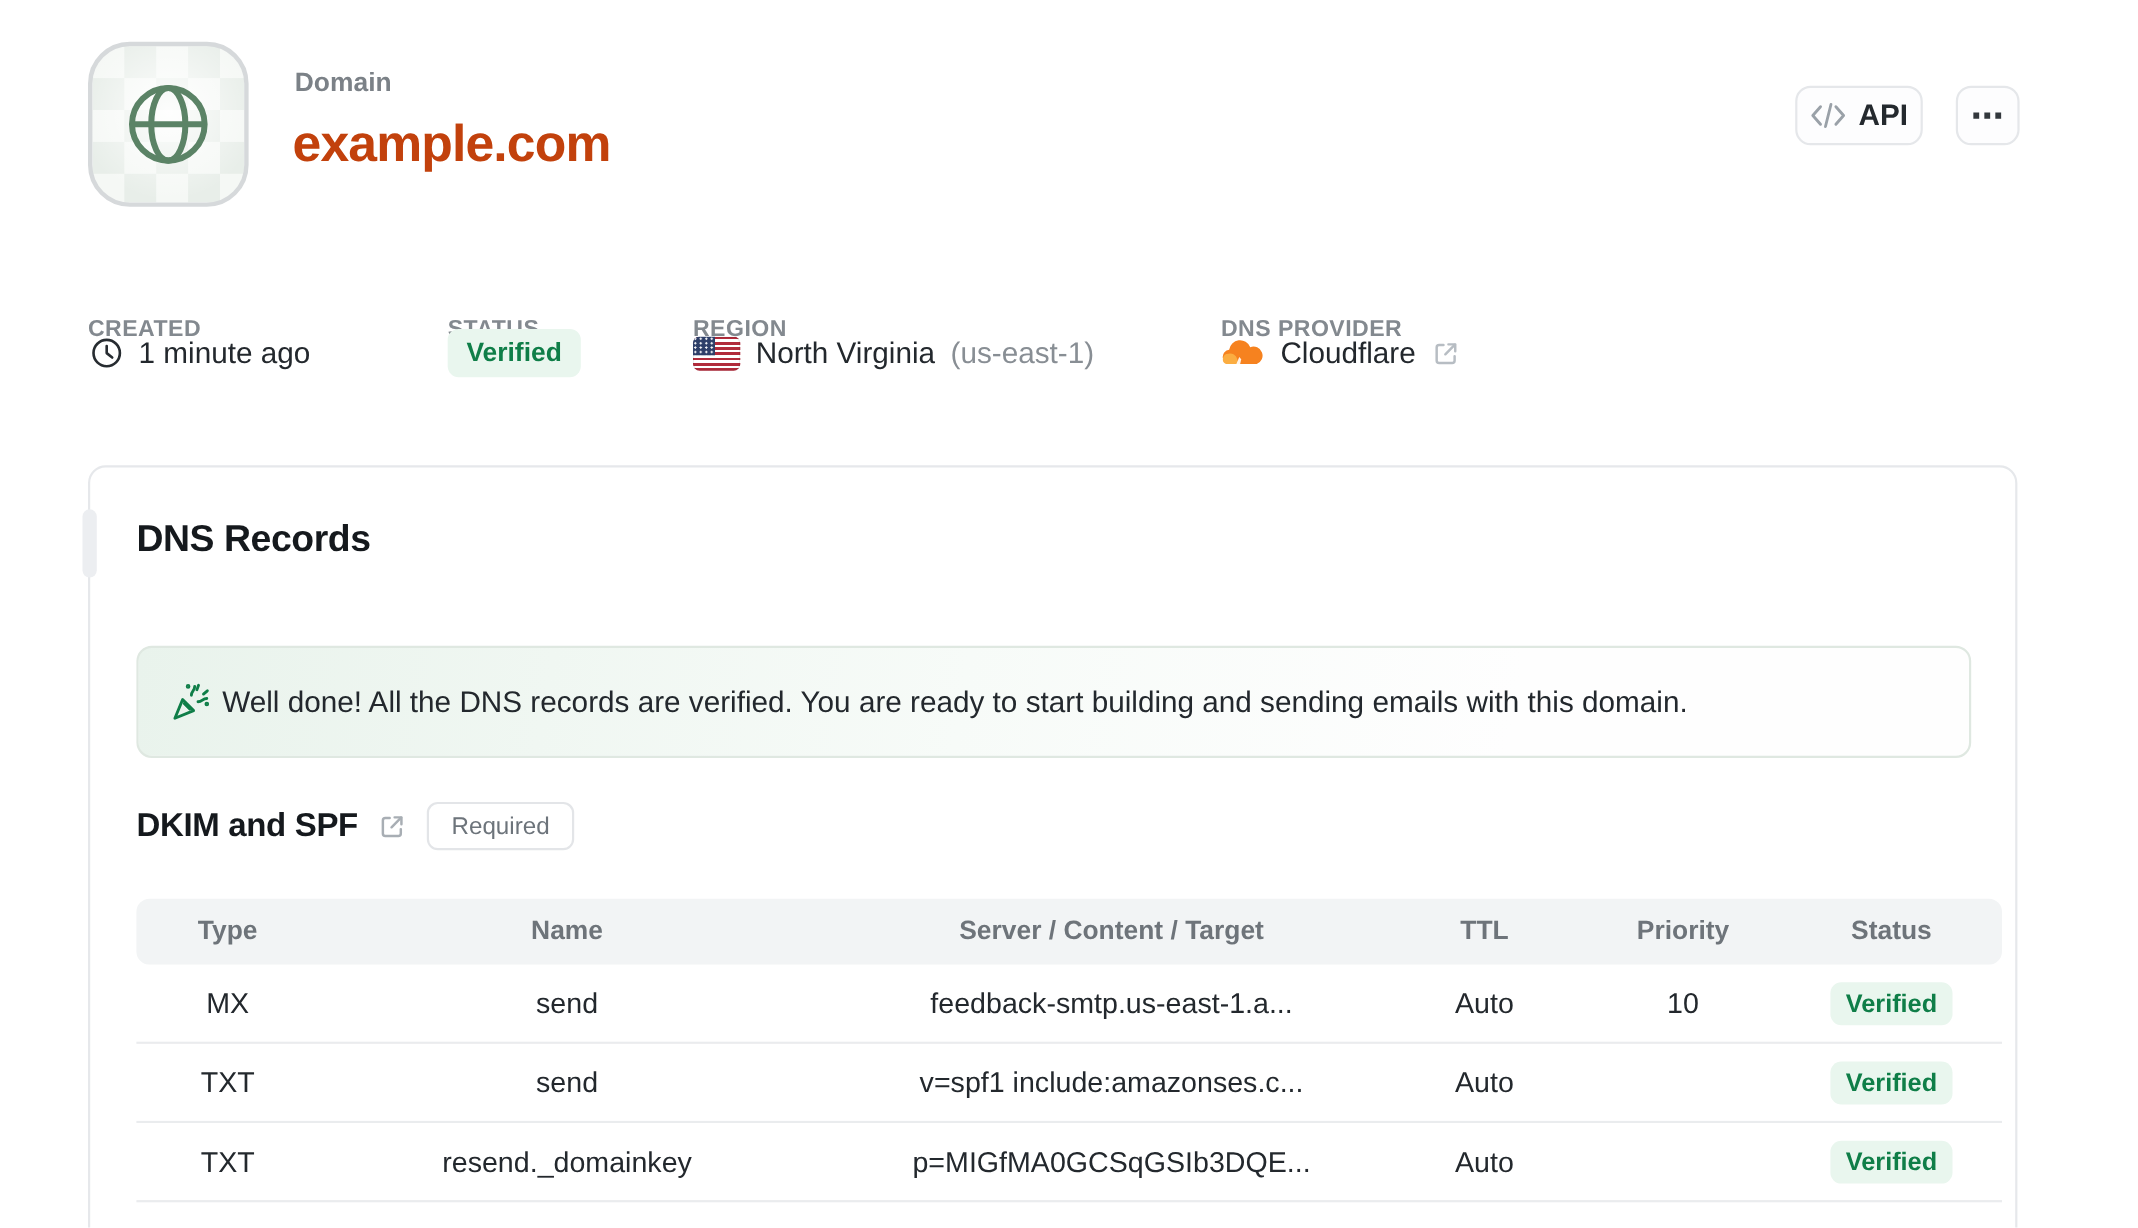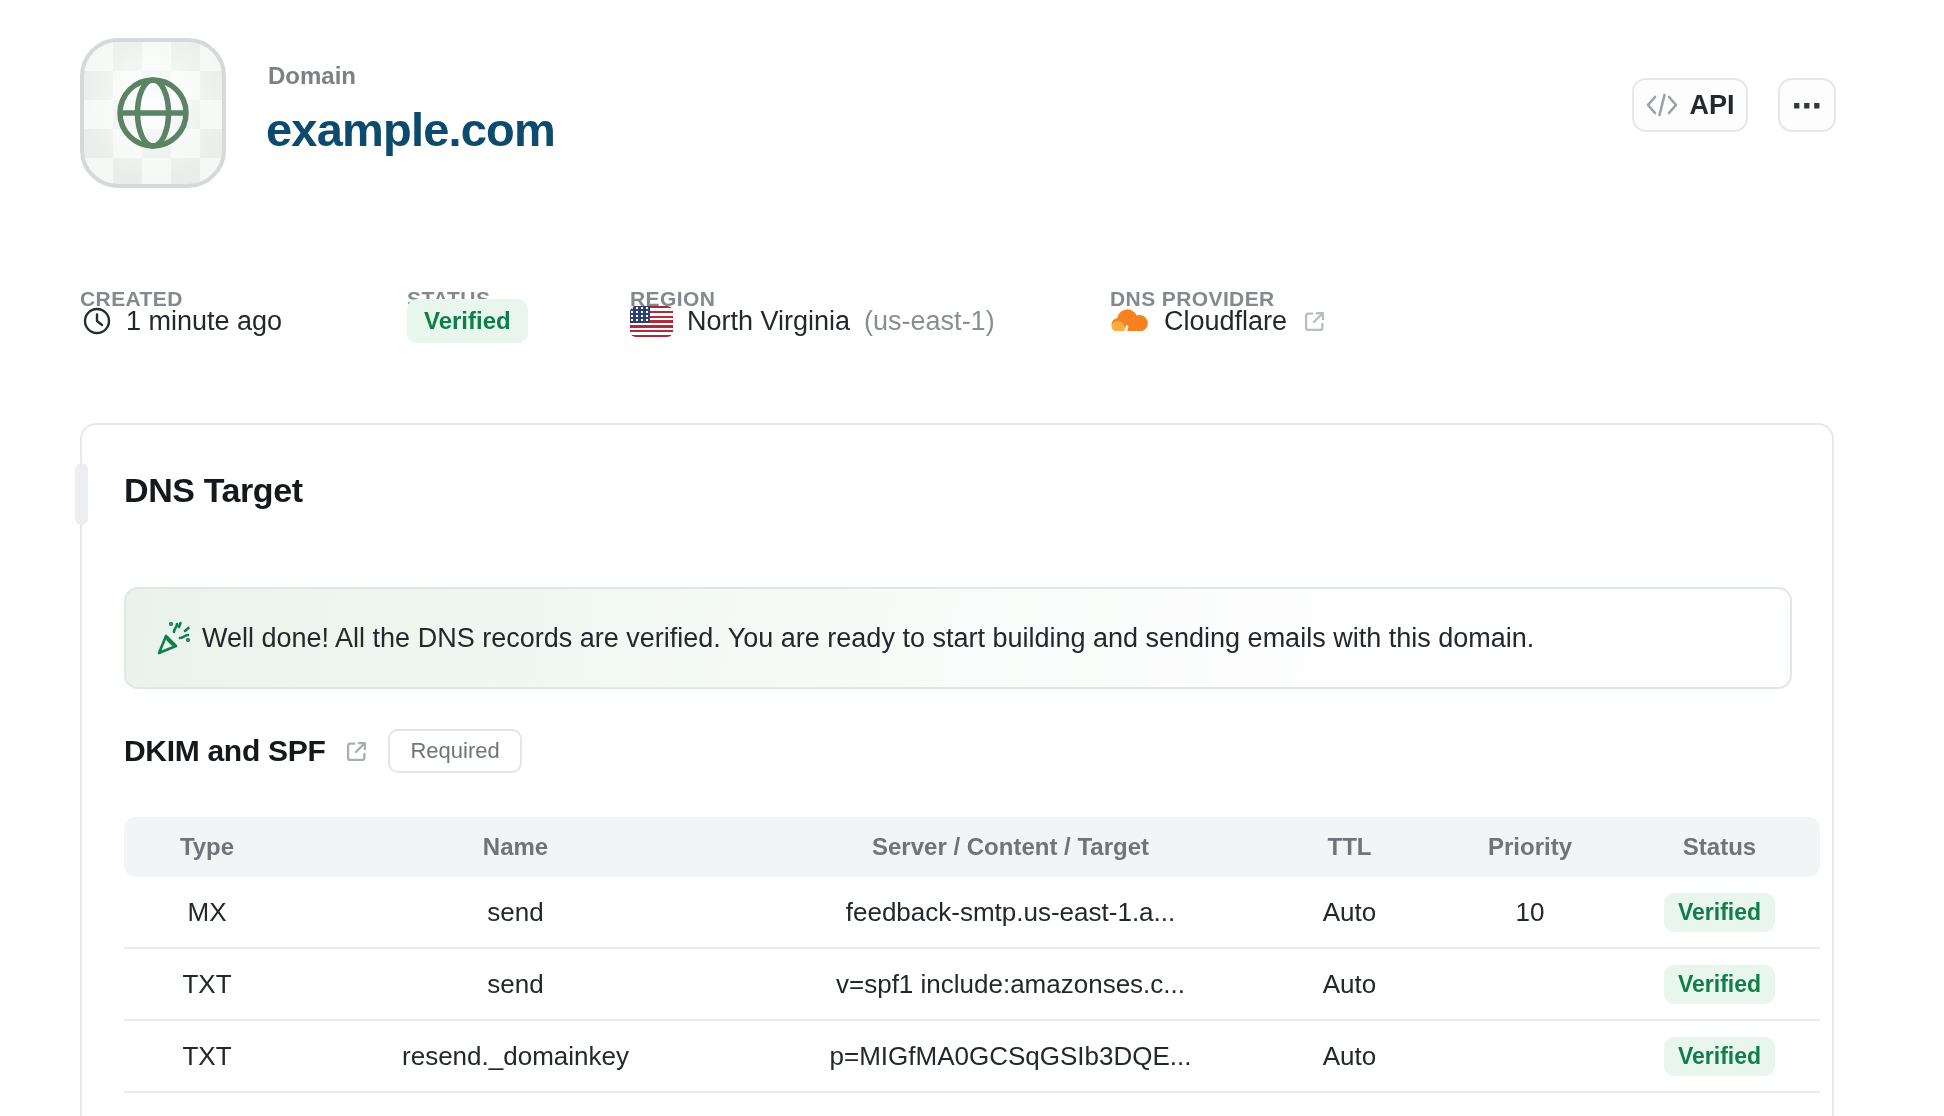--- a/index.html
+++ b/index.html
@@ -10,21 +10,21 @@
   
   .app-icon { position: absolute; left: 80px; top: 38px; width: 146px; height: 150px;
     border: 4px solid #d6d9db; border-radius: 38px;
     background:
       radial-gradient(circle at 50% 42%, rgba(255,255,255,.9), rgba(255,255,255,0) 75%),
       repeating-conic-gradient(#e8eee9 0% 25%, #f5f8f5 25% 50%);
     background-size: 100% 100%, 58px 58px;
     display: flex; align-items: center; justify-content: center; }
   .domain-label { position: absolute; left: 268px; top: 62px; font-size: 24px; font-weight: 700; color: #7b8187; }
   .domain-name { position: absolute; left: 266px; top: 102px; font-size: 47px; font-weight: 800;
-    letter-spacing: -0.8px; color: #0c4a6e; }
+    letter-spacing: -0.8px; color: #c2410c; }
 
   .btn { position: absolute; top: 78px; height: 54px; border: 2px solid #e5e7ea; border-radius: 14px;
     background: #fdfdfe; display: flex; align-items: center; justify-content: center; gap: 10px;
     cursor: pointer; }
   .btn-api { left: 1632px; width: 116px; font-size: 27px; font-weight: 600; color: #24292e; }
   .btn-more { left: 1778px; width: 58px; font-size: 30px; font-weight: 700; color: #33383d; letter-spacing: 1px; }
 
   
   .meta-label { position: absolute; top: 248px; font-size: 21px; font-weight: 600; color: #83898f; letter-spacing: .4px; margin-top: 39px; }
   .meta-value { position: absolute; top: 298px; height: 46px; display: flex; align-items: center; gap: 14px;
@@ -140,21 +140,21 @@
       <svg width="27" height="27" viewBox="0 0 24 24" fill="none" stroke="#b7bdc3" stroke-width="2" stroke-linecap="round" stroke-linejoin="round">
         <path d="M10 5 H6.5 A2 2 0 0 0 4.5 7 v10.5 A2 2 0 0 0 6.5 19.5 h10.5 A2 2 0 0 0 19 17.5 V14"></path>
         <path d="M14 4.5 h5.5 v5.5"></path>
         <path d="M19.2 4.8 L11.5 12.5"></path>
       </svg>
     </span>
   </div>
 
   <div class="card">
     <div class="accent-pill"></div>
-    <div class="card-title">DNS Target</div>
+    <div class="card-title">DNS Records</div>
 
     <div class="banner">
       <span>
         <svg width="40" height="40" viewBox="0 0 40 40" fill="none" stroke="#0f7e48" stroke-width="2.6" stroke-linecap="round" stroke-linejoin="round">
           <path d="M12 18 L5 35 L22 28 Z"></path>
           <path d="M13.5 21.5 L18.5 26.5"></path>
           <path d="M20 14 c0 -4 3 -4 3 -8"></path>
           <path d="M26 20 c4 0 4 -3 8 -3"></path>
           <path d="M25 9 l1.5 -4"></path>
           <path d="M31 13 l3.5 -3"></path>

